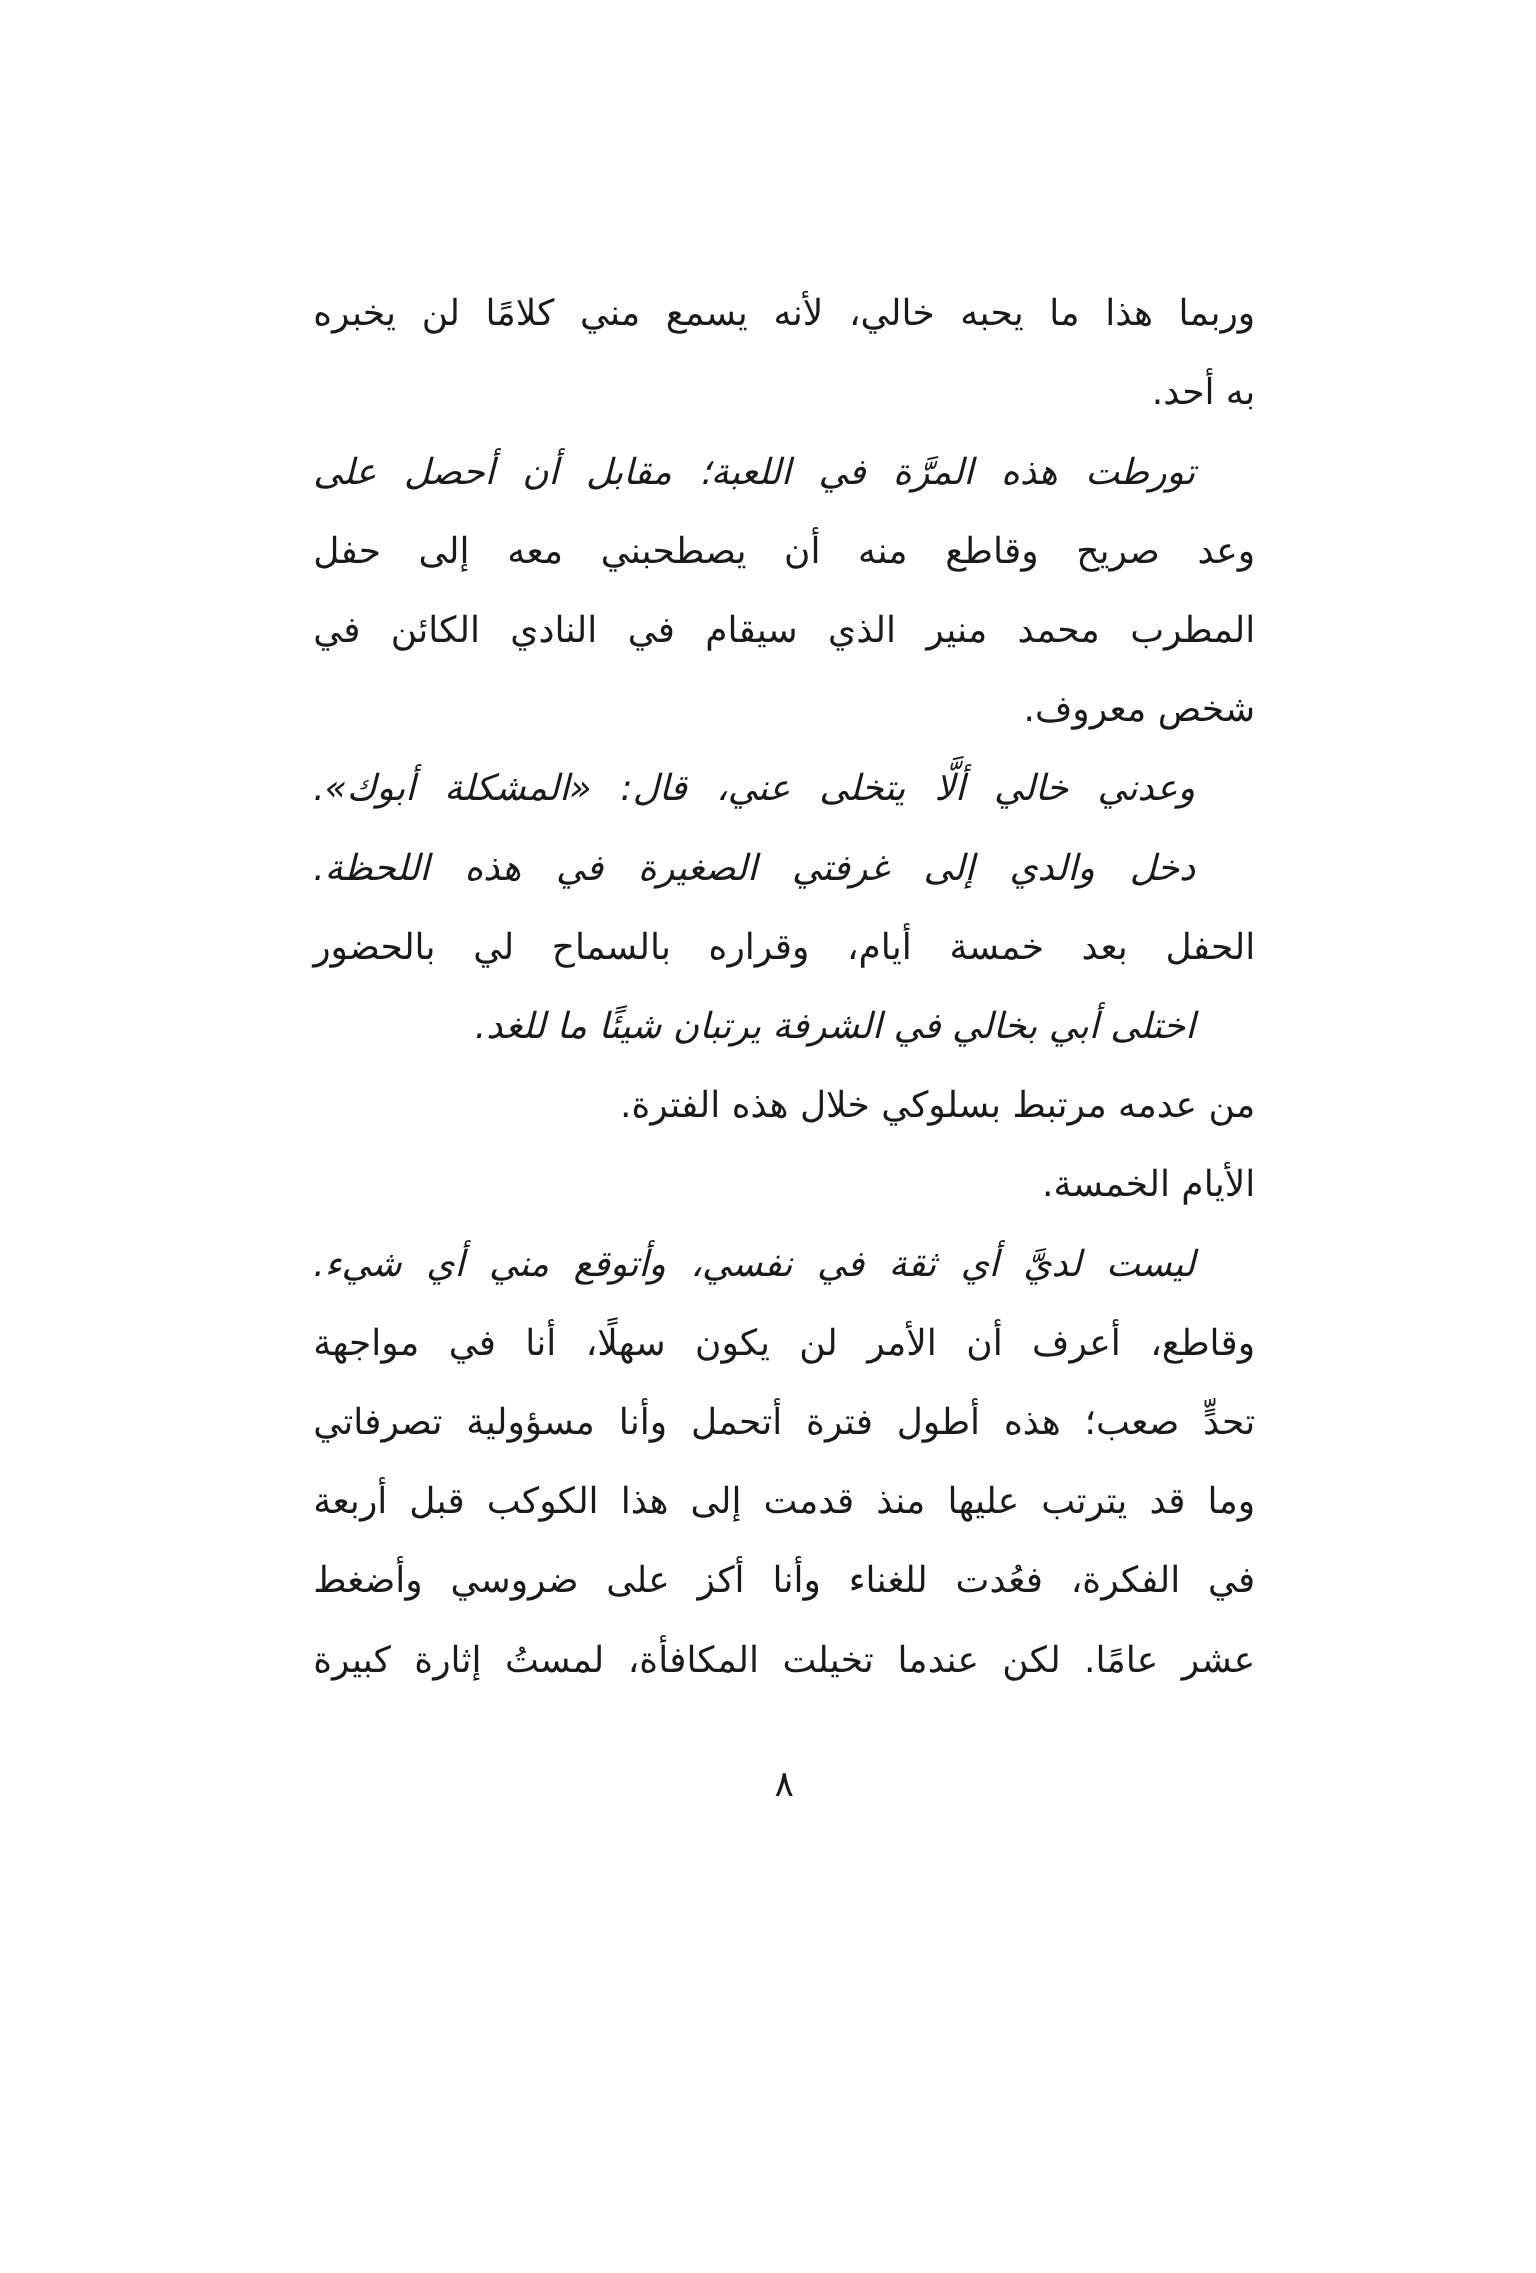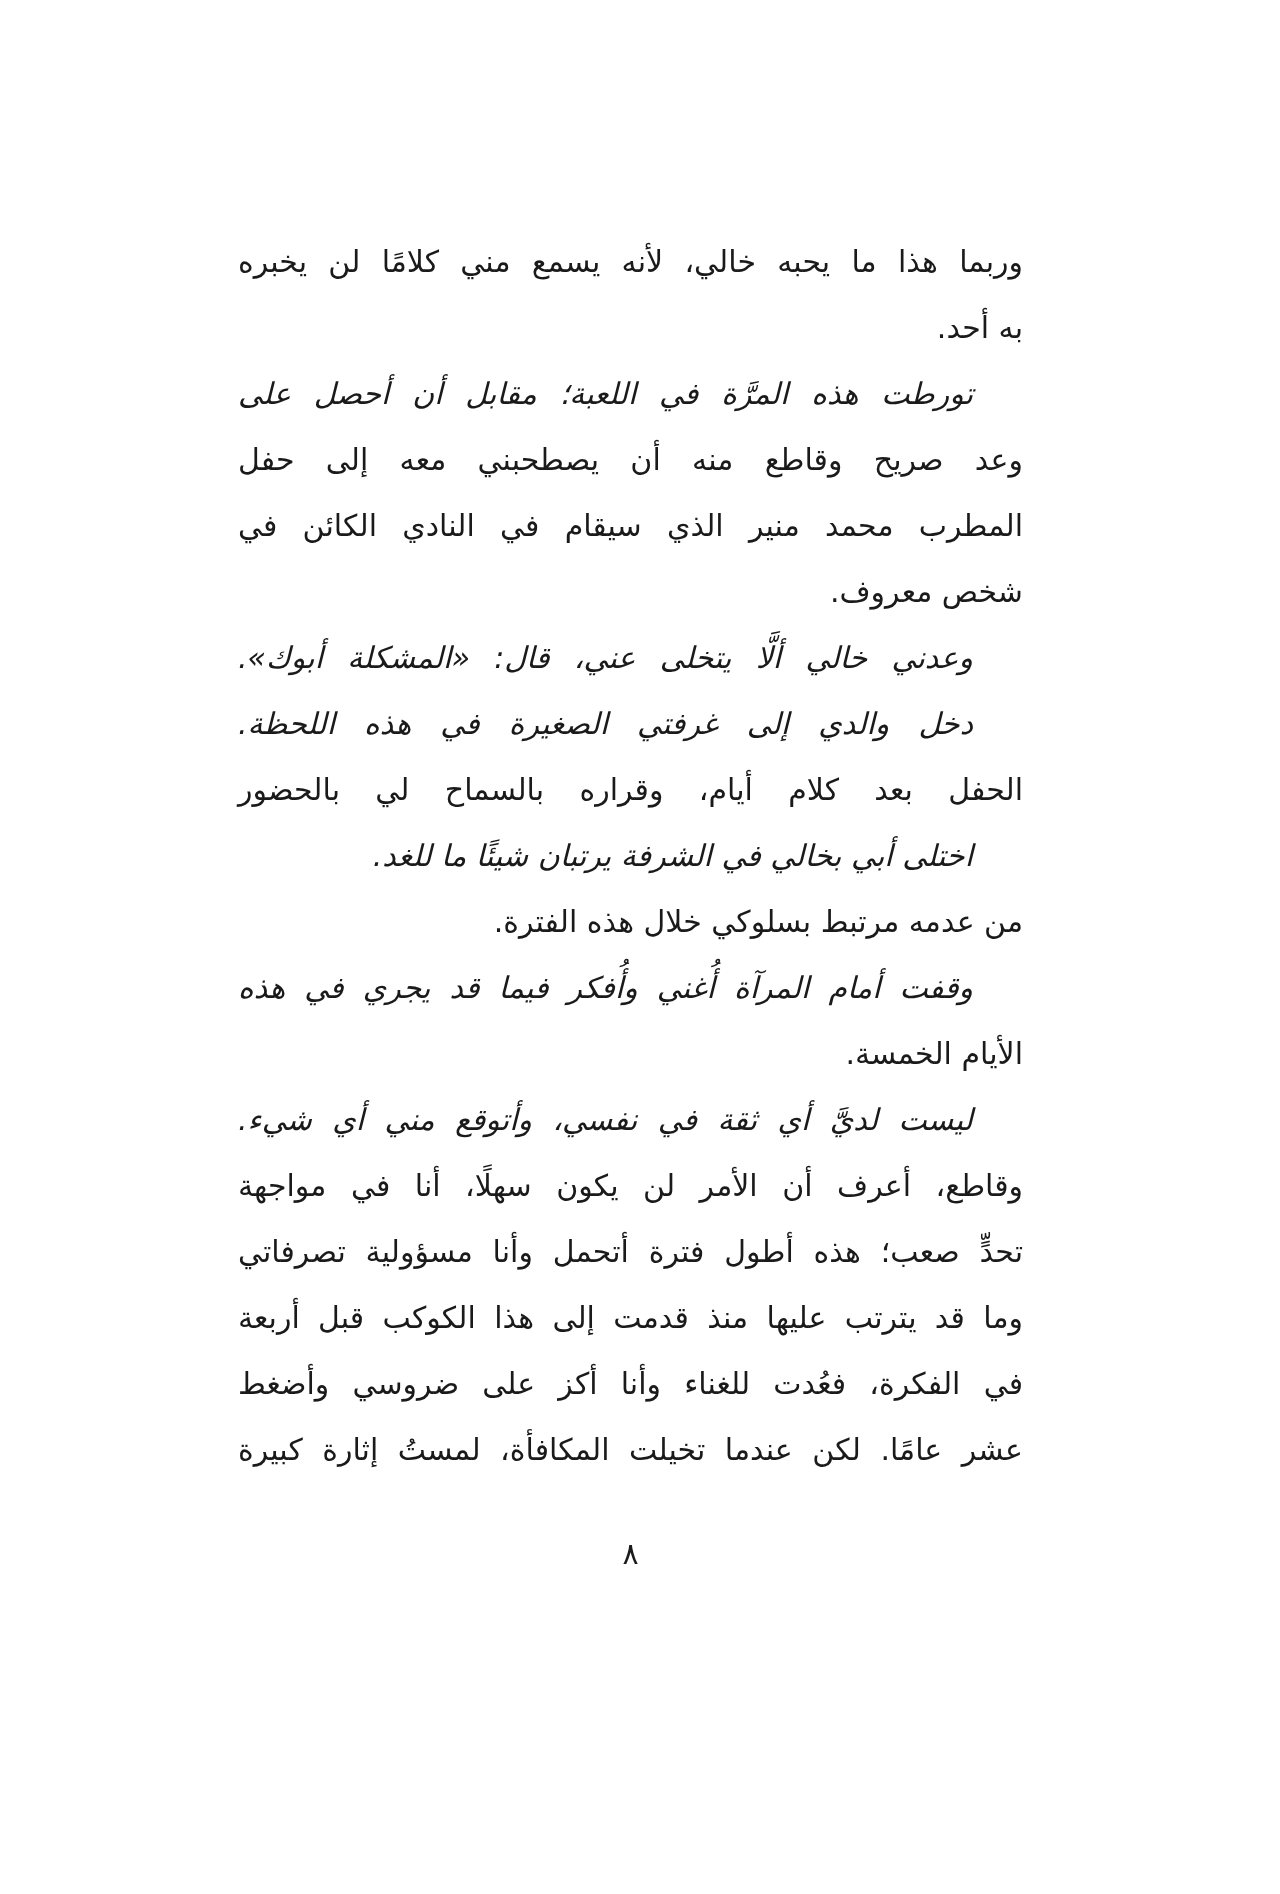--- a/index.html
+++ b/index.html
@@ -9,21 +9,21 @@
   body {
     width: 1280px;
     height: 1894px;
     background: #ffffff;
     position: relative;
     overflow: hidden;
   }
   .page-text {
     position: absolute;
     top: 229px;
-    right: 257px;
+    right: 234px;
     width: 785px;
     direction: rtl;
     font-family: "DejaVu Sans", sans-serif;
     font-size: 30px;
     color: #1a1a1a;
   }
   .line {
     height: 66px;
     line-height: 66px;
     white-space: nowrap;
@@ -56,24 +56,23 @@
 
 <div class="page-text">
   <div class="line">وربما هذا ما يحبه خالي، لأنه يسمع مني كلامًا لن يخبره</div>
   <div class="line p-end">به أحد.</div>
   <div class="line indent">تورطت هذه المرَّة في اللعبة؛ مقابل أن أحصل على</div>
   <div class="line">وعد صريح وقاطع منه أن يصطحبني معه إلى حفل</div>
   <div class="line">المطرب محمد منير الذي سيقام في النادي الكائن في</div>
   <div class="line p-end">شخص معروف.</div>
   <div class="line indent">وعدني خالي ألَّا يتخلى عني، قال: «المشكلة أبوك».</div>
   <div class="line indent">دخل والدي إلى غرفتي الصغيرة في هذه اللحظة.</div>
-  <div class="line">الحفل بعد كلام أيام، وقراره بالسماح لي بالحضور</div>
+  <div class="line">الحفل بعد خمسة أيام، وقراره بالسماح لي بالحضور</div>
   <div class="line indent p-end">اختلى أبي بخالي في الشرفة يرتبان شيئًا ما للغد.</div>
   <div class="line p-end">من عدمه مرتبط بسلوكي خلال هذه الفترة.</div>
-  <div class="line indent">وقفت أمام المرآة أُغني وأُفكر فيما قد يجري في هذه</div>
   <div class="line p-end">الأيام الخمسة.</div>
   <div class="line indent">ليست لديَّ أي ثقة في نفسي، وأتوقع مني أي شيء.</div>
   <div class="line">وقاطع، أعرف أن الأمر لن يكون سهلًا، أنا في مواجهة</div>
   <div class="line">تحدٍّ صعب؛ هذه أطول فترة أتحمل وأنا مسؤولية تصرفاتي</div>
   <div class="line">وما قد يترتب عليها منذ قدمت إلى هذا الكوكب قبل أربعة</div>
   <div class="line">في الفكرة، فعُدت للغناء وأنا أكز على ضروسي وأضغط</div>
   <div class="line">عشر عامًا. لكن عندما تخيلت المكافأة، لمستُ إثارة كبيرة</div>
 
   <div class="page-number">٨</div>
 </div>

